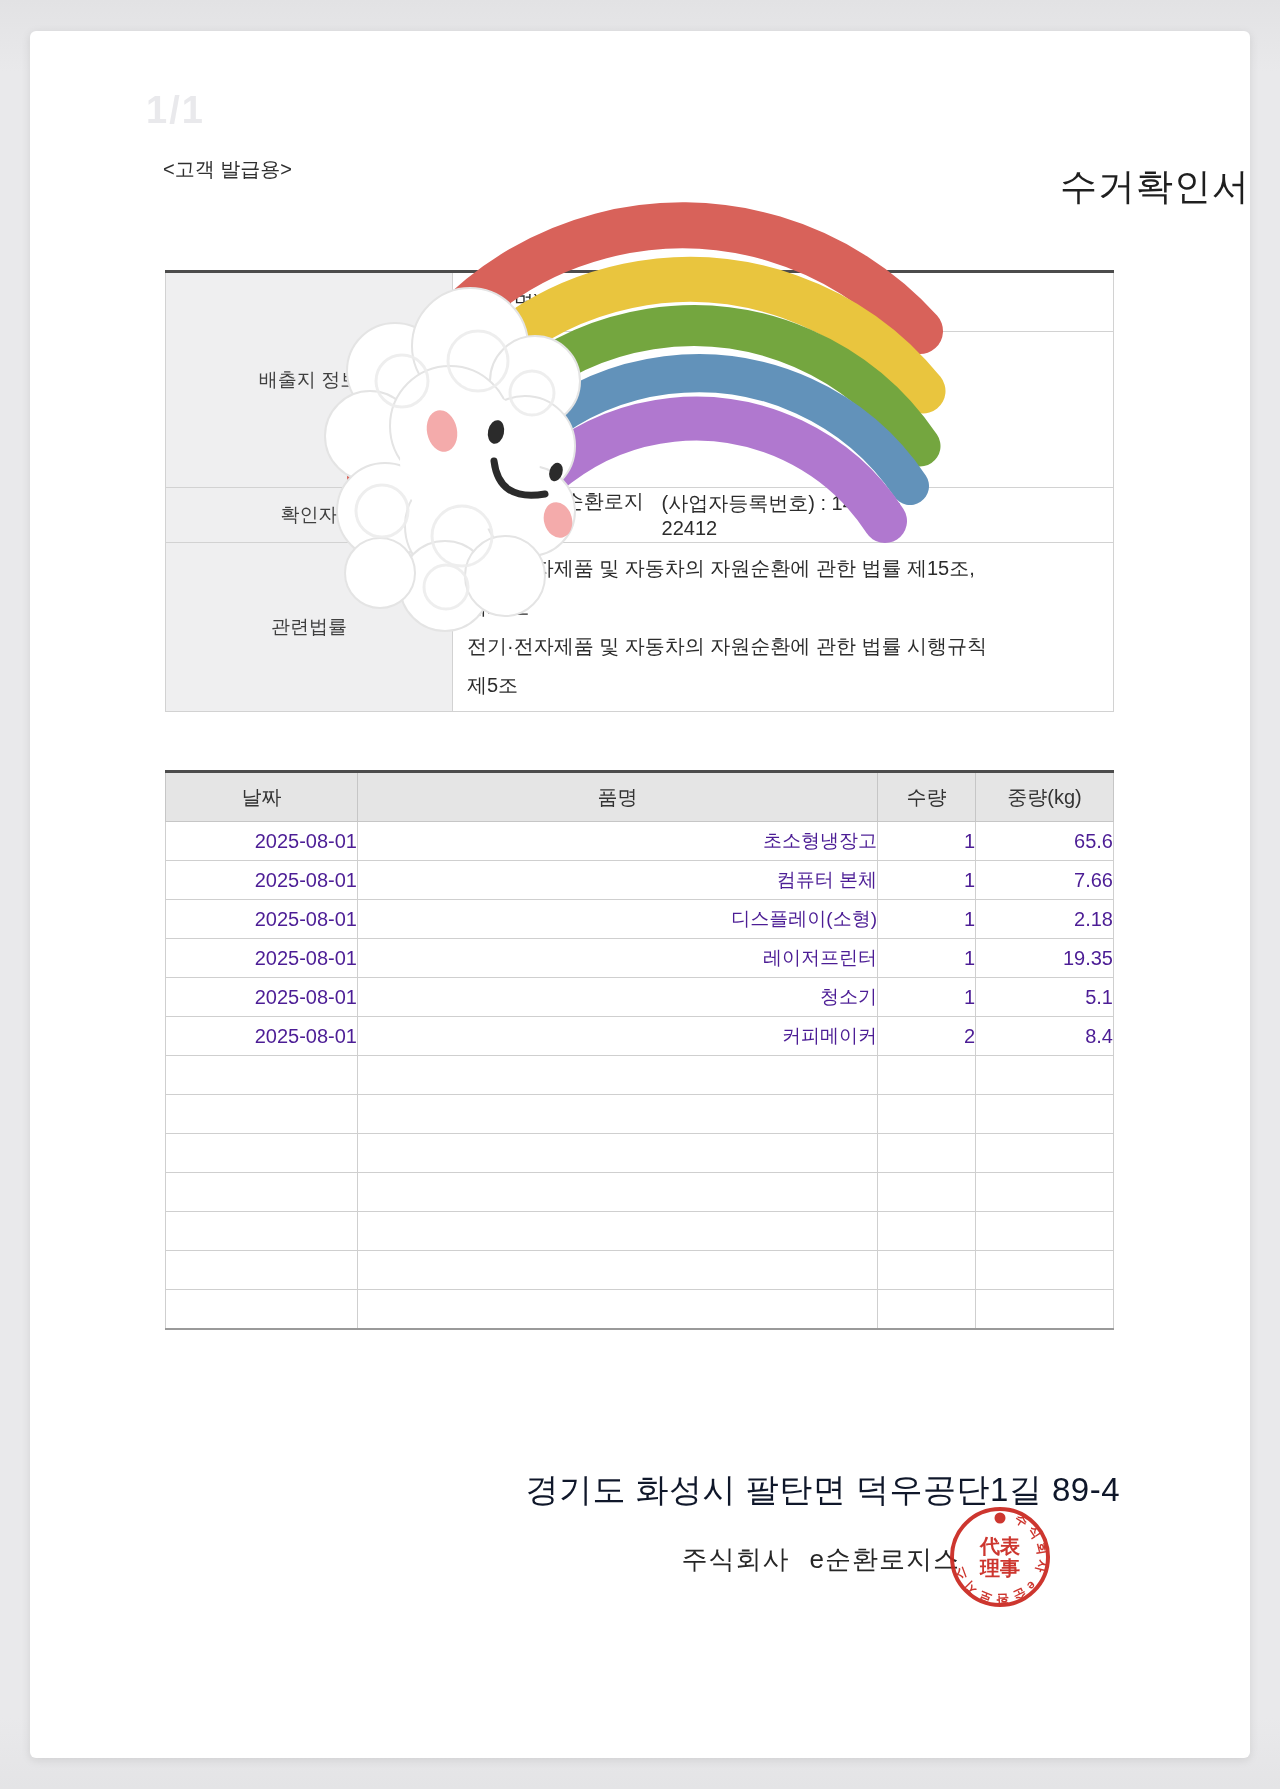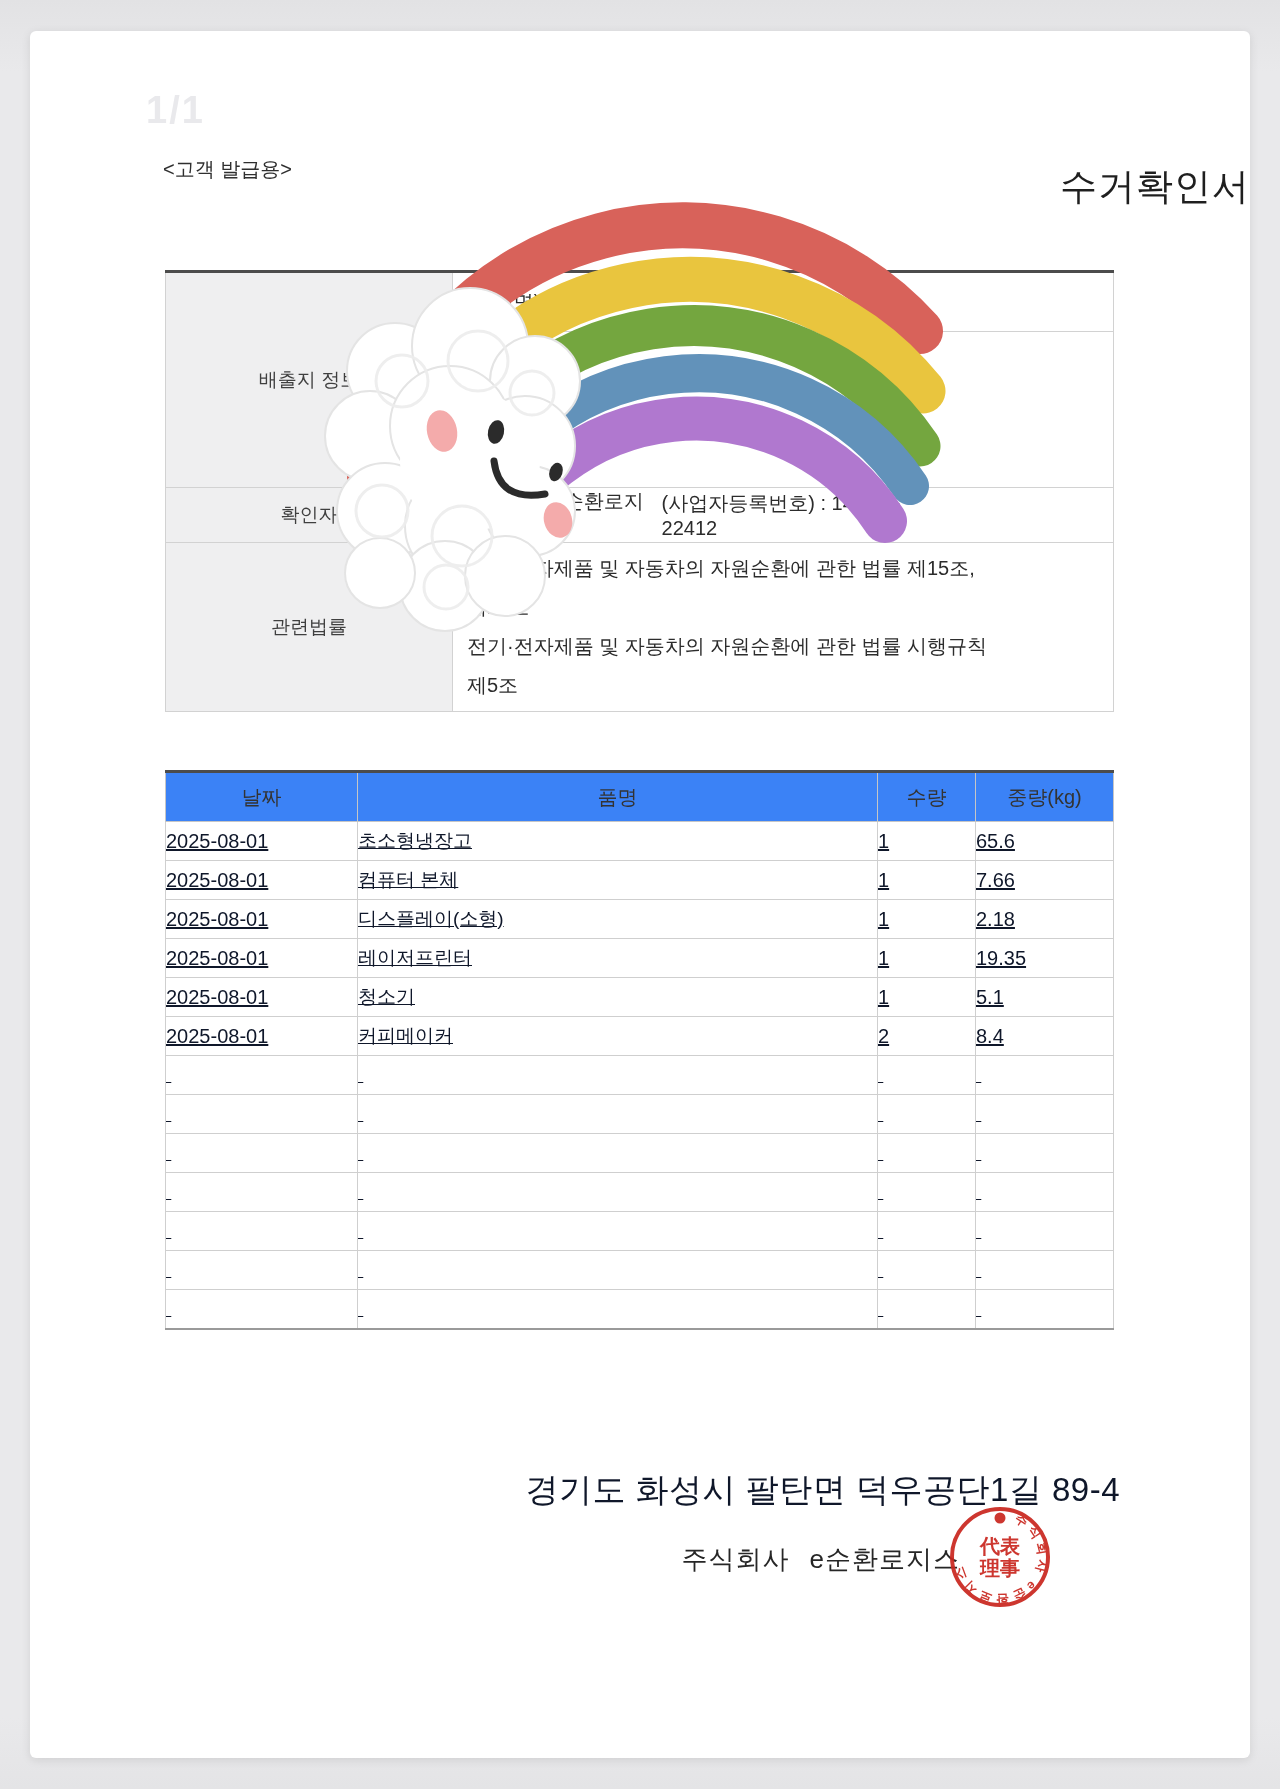--- a/index.html
+++ b/index.html
@@ -56,26 +56,26 @@
     text-align:center; font-size:23px; font-weight:500; color:#262626;
     letter-spacing:0.5px;
   }
   .items-table {
     position:absolute; left:135px; top:739px; width:948px;
     border-collapse:collapse; table-layout:fixed;
     border-top:3px solid #4c4c4c;
     border-bottom:2px solid #9a9a9a;
   }
   .items-table th {
-    height:50px; background:#3b82f6; font-weight:400;
+    height:50px; background:#e5e5e5; font-weight:400;
     font-size:20px; color:#333; border:1px solid #c6c6c6; border-top:none;
   }
   .items-table td {
-    height:39px; text-align:left; font-size:19px; color:#0f172a;
-    border:1px solid #cfcfcf; background:#fff;text-decoration:underline;
+    height:39px; text-align:right; font-size:19px; color:#4c1d95;
+    border:1px solid #cfcfcf; background:#fff;
   }
   .items-table td.num { font-size:20px; }
   
   .footer-statement {
     position:absolute; left:135px; top:1326px; width:958px;
     font-size:19.5px; color:#2b2b2b; line-height:1.62; letter-spacing:-0.2px;
   }
   .footer-address {
     position:absolute; right:130px; top:1437px;
     font-size:33px; color:#0f172a; letter-spacing:0.5px;

